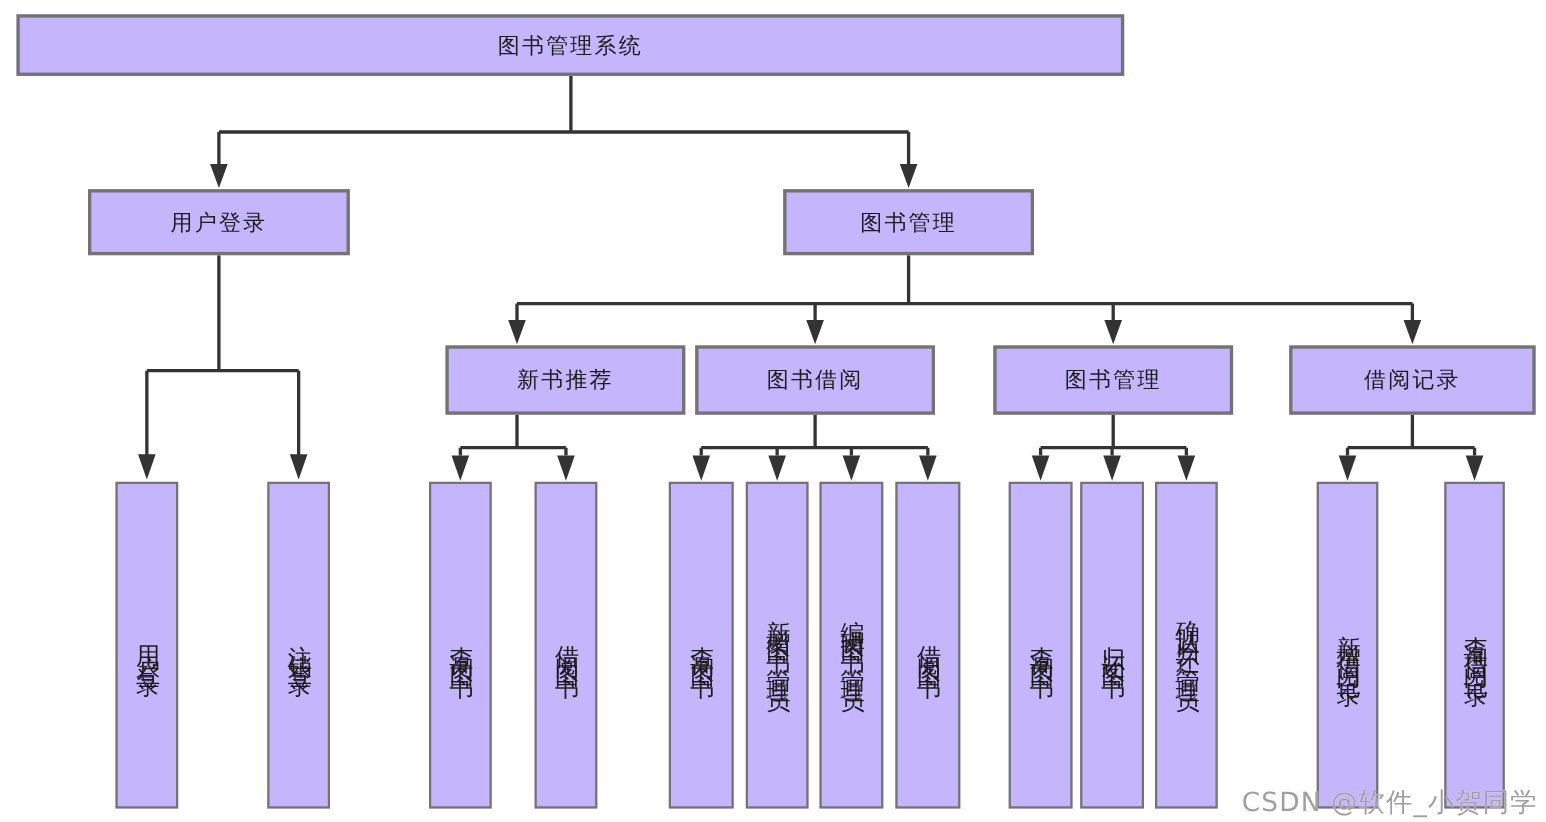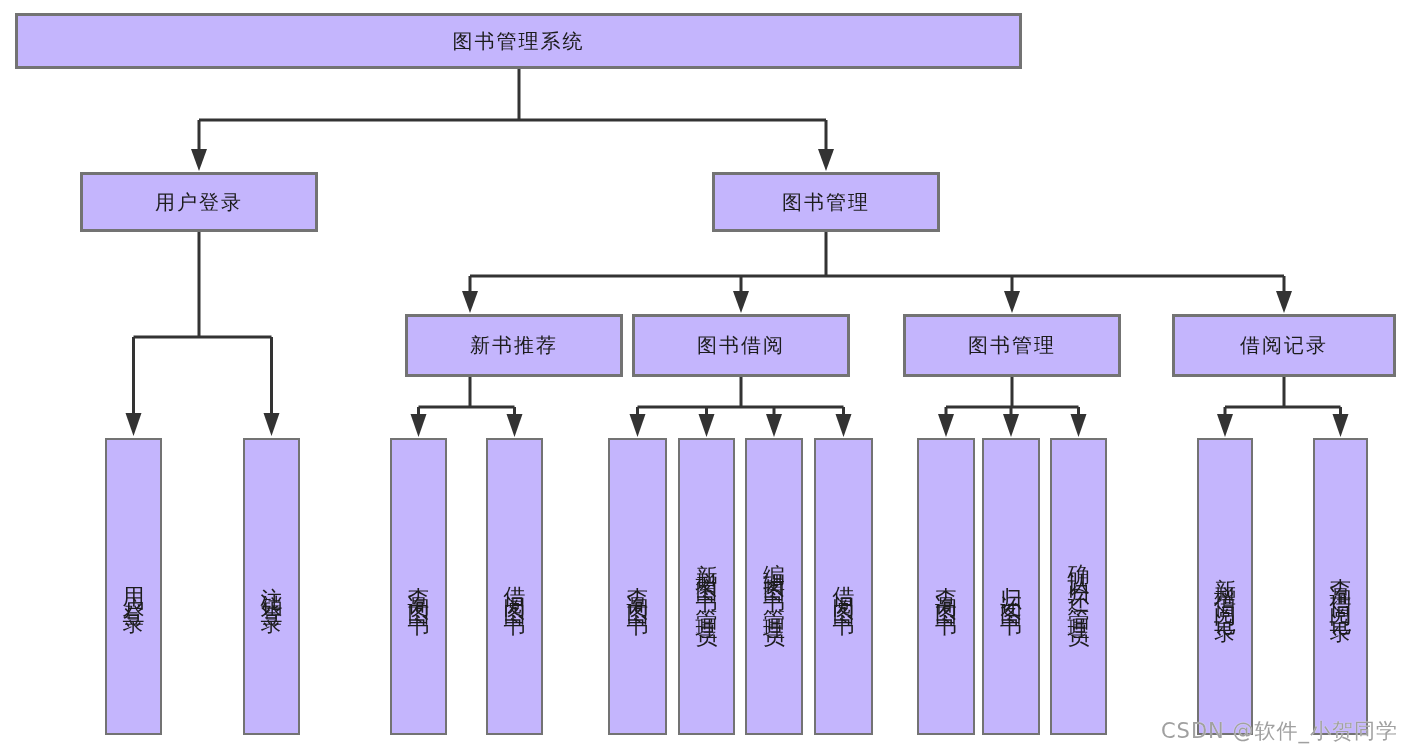--- a/index.html
+++ b/index.html
@@ -40,21 +40,21 @@
     font-size: 22px;
     letter-spacing: 9px;
     line-height: 1.1;
     color: #1c1c1c;
   }
   .watermark {
     position: absolute;
     right: 7px;
     bottom: 2px;
     z-index: 5;
-    font-size: 21px;
+    font-size: 24px;
     letter-spacing: 1px;
     color: #a0a0a0;
     text-shadow: 0 0 1px #ffffff;
   }
 </style>
 </head>
 <body>
 
 <div class="stage">
 

